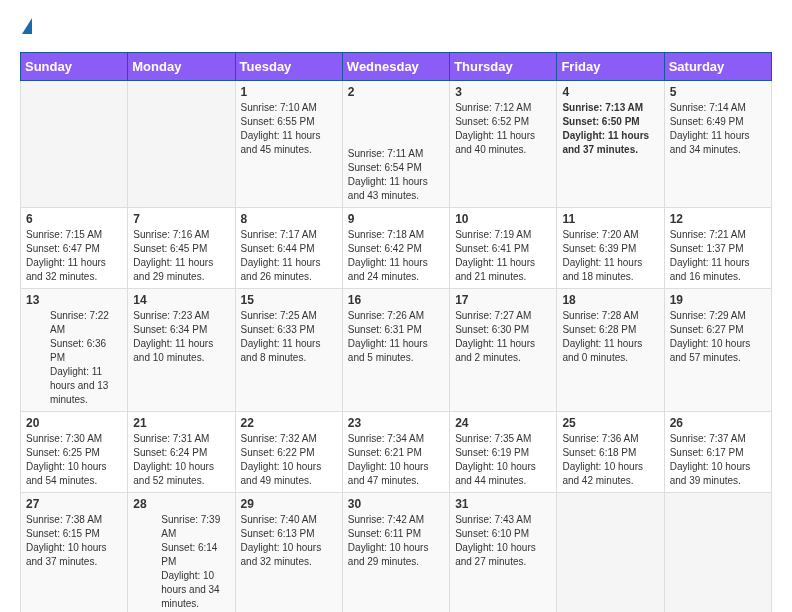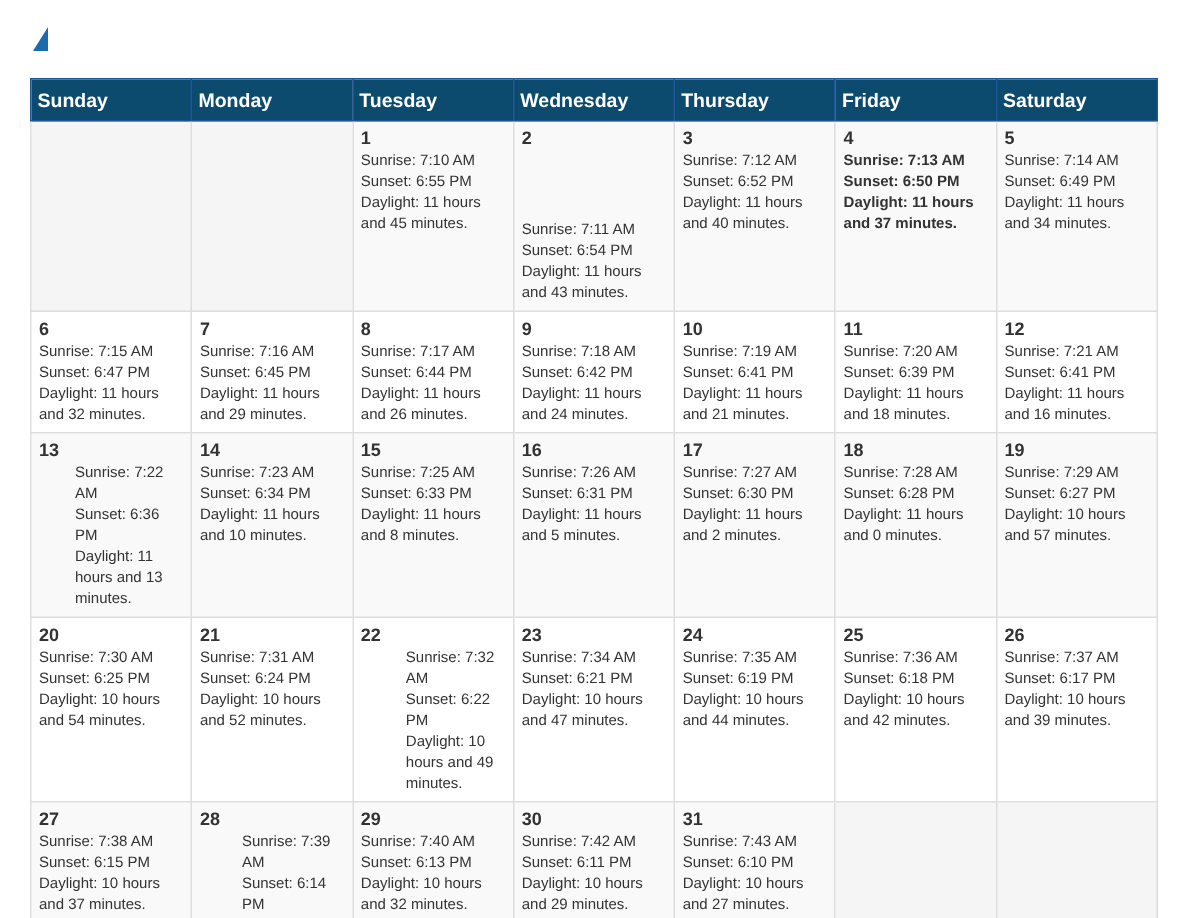--- a/index.html
+++ b/index.html
@@ -33,21 +33,21 @@
     .subtitle {
       font-size: 16px;
       color: #555;
     }
     .calendar {
       width: 100%;
       border-collapse: collapse;
       border: 1px solid #ccc;
     }
     .calendar th {
-      background: #0c4a6e;
+      background: #8b5cf6;
       color: #fff;
       font-size: 13px;
       font-weight: bold;
       padding: 6px 4px;
       text-align: left;
       border: 1px solid #1e5499;
     }
     .calendar td {
       vertical-align: top;
       padding: 4px 5px;
@@ -205,21 +205,21 @@
         </td>
         <td>
           <span class="day-number">11</span>
           <div class="day-info" style="white-space: pre-line;">Sunrise: 7:20 AM
 Sunset: 6:39 PM
 Daylight: 11 hours and 18 minutes.</div>
         </td>
         <td>
           <span class="day-number">12</span>
           <div class="day-info" style="white-space: pre-line;">Sunrise: 7:21 AM
-Sunset: 6:41 PM
+Sunset: 1:37 PM
 Daylight: 11 hours and 16 minutes.</div>
         </td>
       </tr>
       <tr>
         <td>
           <span class="day-number">13</span>
           <div class="day-info" style="white-space: pre-line; margin-left: 24px;">Sunrise: 7:22 AM
 Sunset: 6:36 PM
 Daylight: 11 hours and 13 minutes.</div>
         </td>
@@ -268,21 +268,21 @@
 Daylight: 10 hours and 54 minutes.</div>
         </td>
         <td>
           <span class="day-number">21</span>
           <div class="day-info" style="white-space: pre-line;">Sunrise: 7:31 AM
 Sunset: 6:24 PM
 Daylight: 10 hours and 52 minutes.</div>
         </td>
         <td>
           <span class="day-number">22</span>
-          <div class="day-info" style="white-space: pre-line; margin-left: 30px;">Sunrise: 7:32 AM
+          <div class="day-info" style="white-space: pre-line;">Sunrise: 7:32 AM
 Sunset: 6:22 PM
 Daylight: 10 hours and 49 minutes.</div>
         </td>
         <td>
           <span class="day-number">23</span>
           <div class="day-info" style="white-space: pre-line;">Sunrise: 7:34 AM
 Sunset: 6:21 PM
 Daylight: 10 hours and 47 minutes.</div>
         </td>
         <td>

